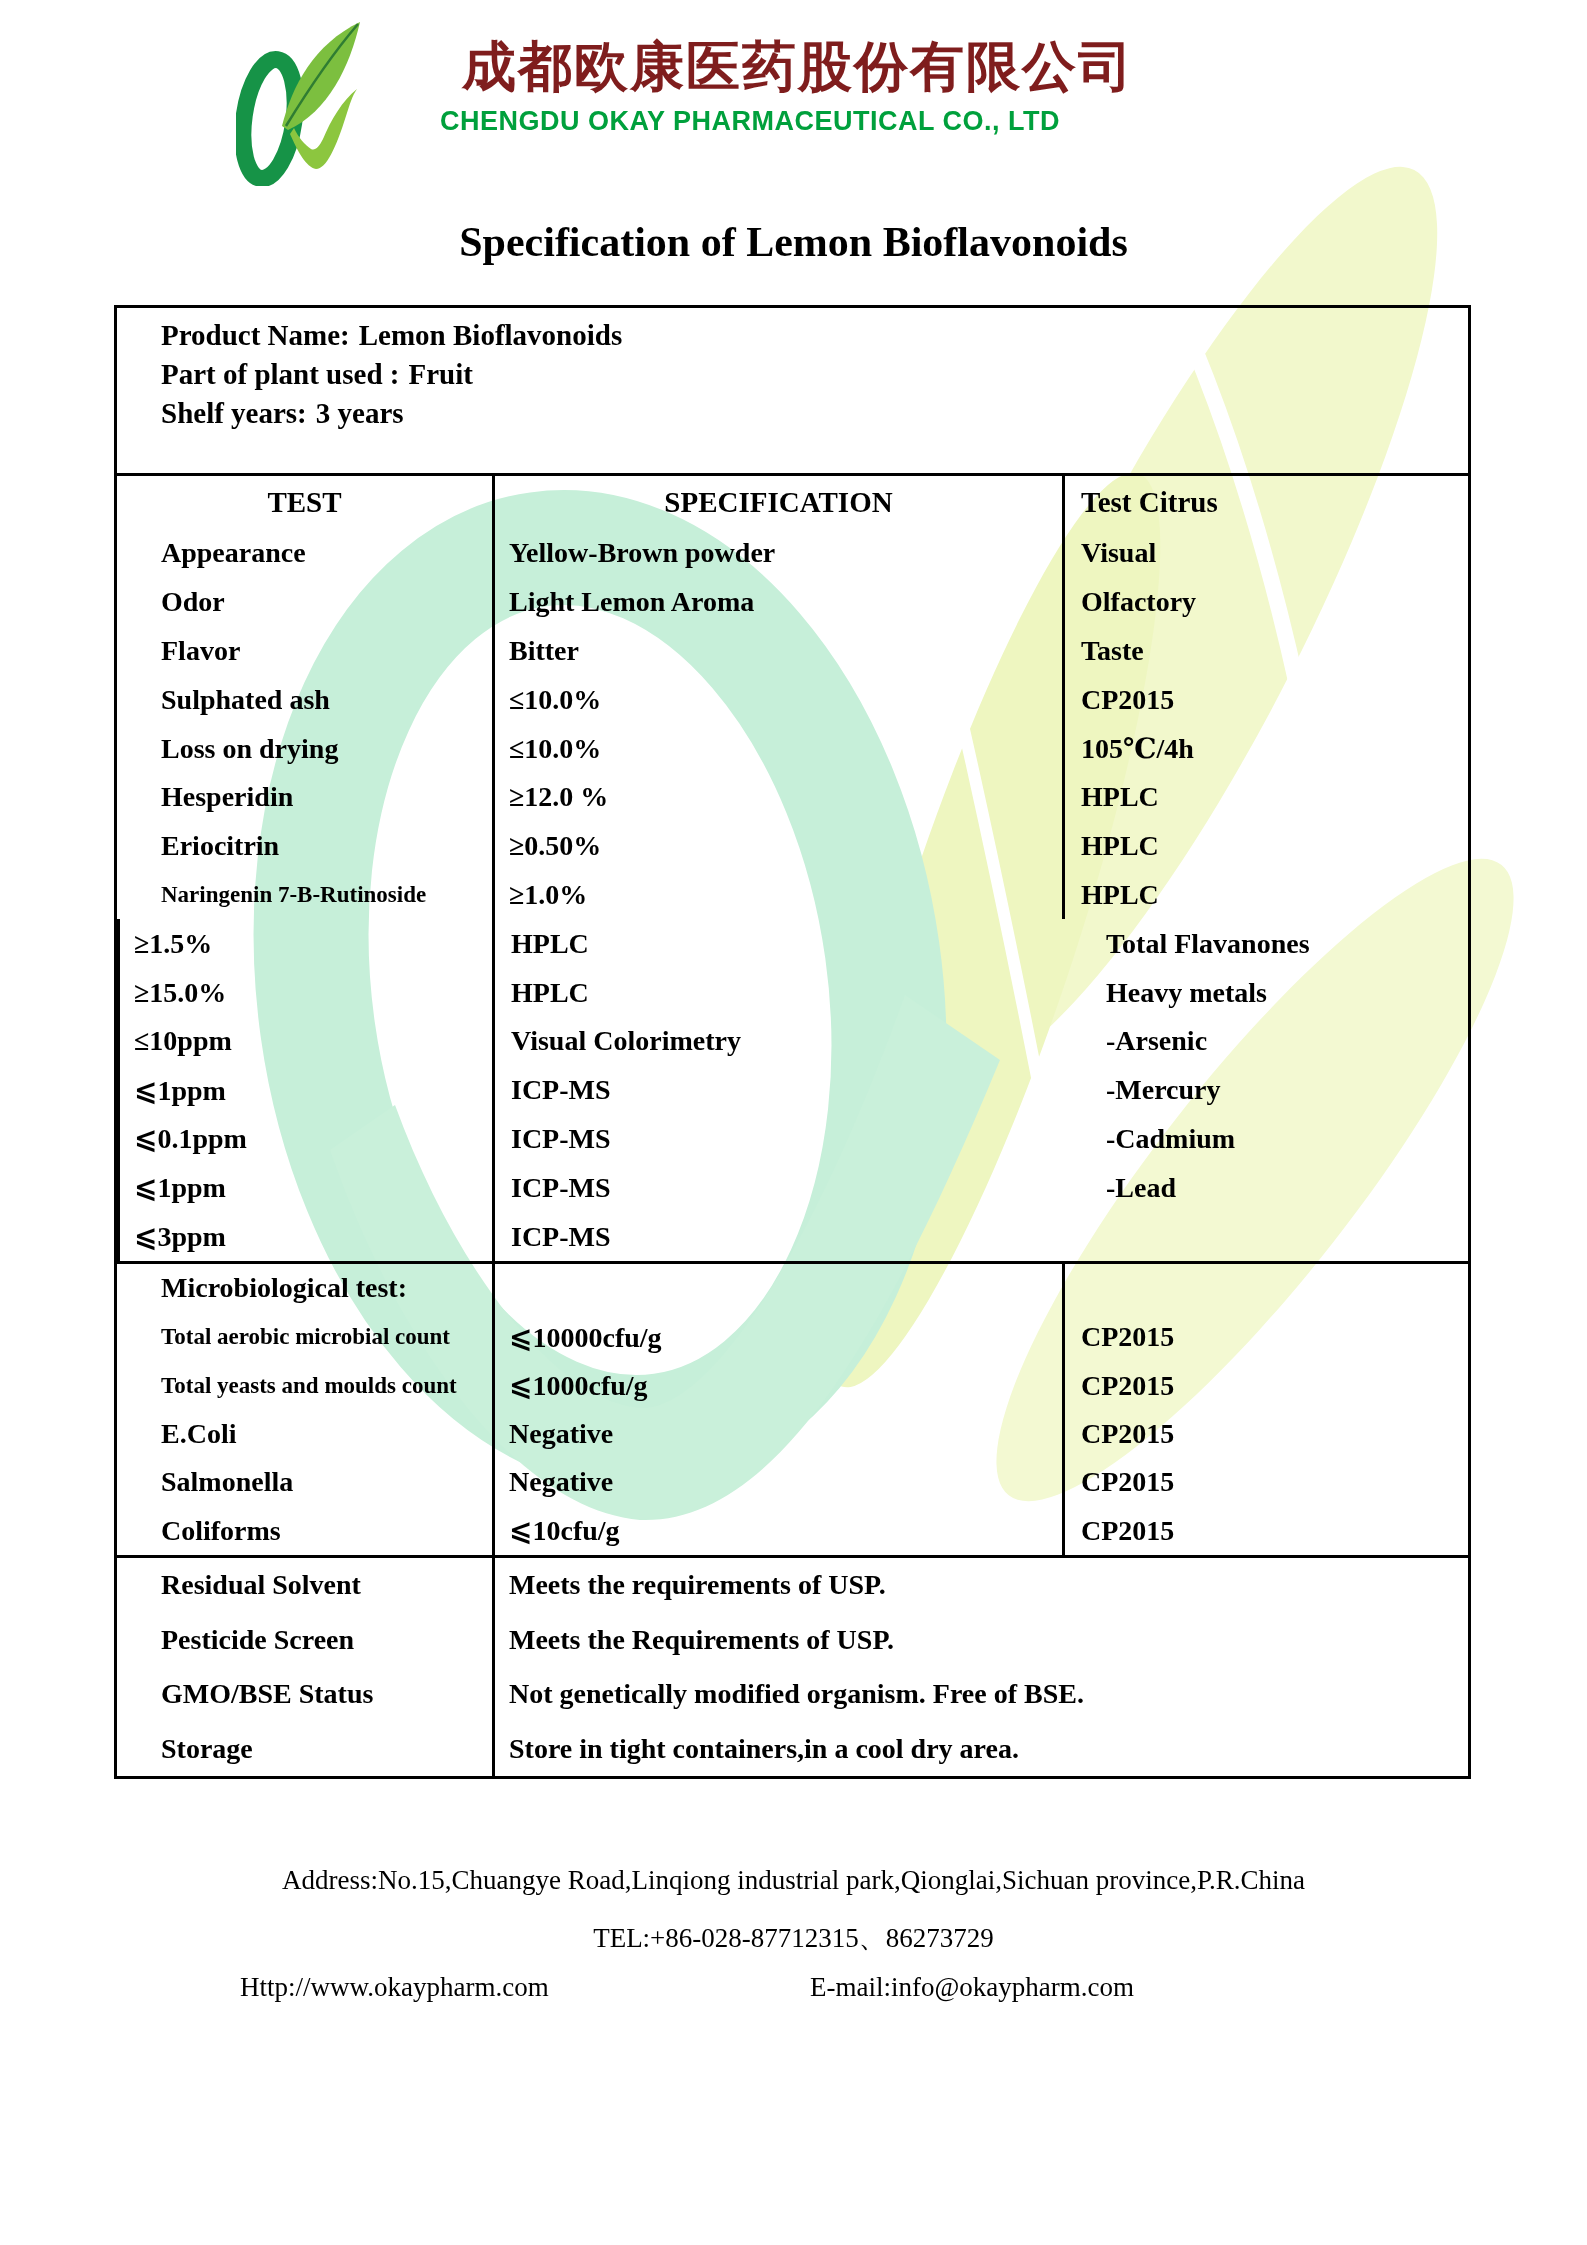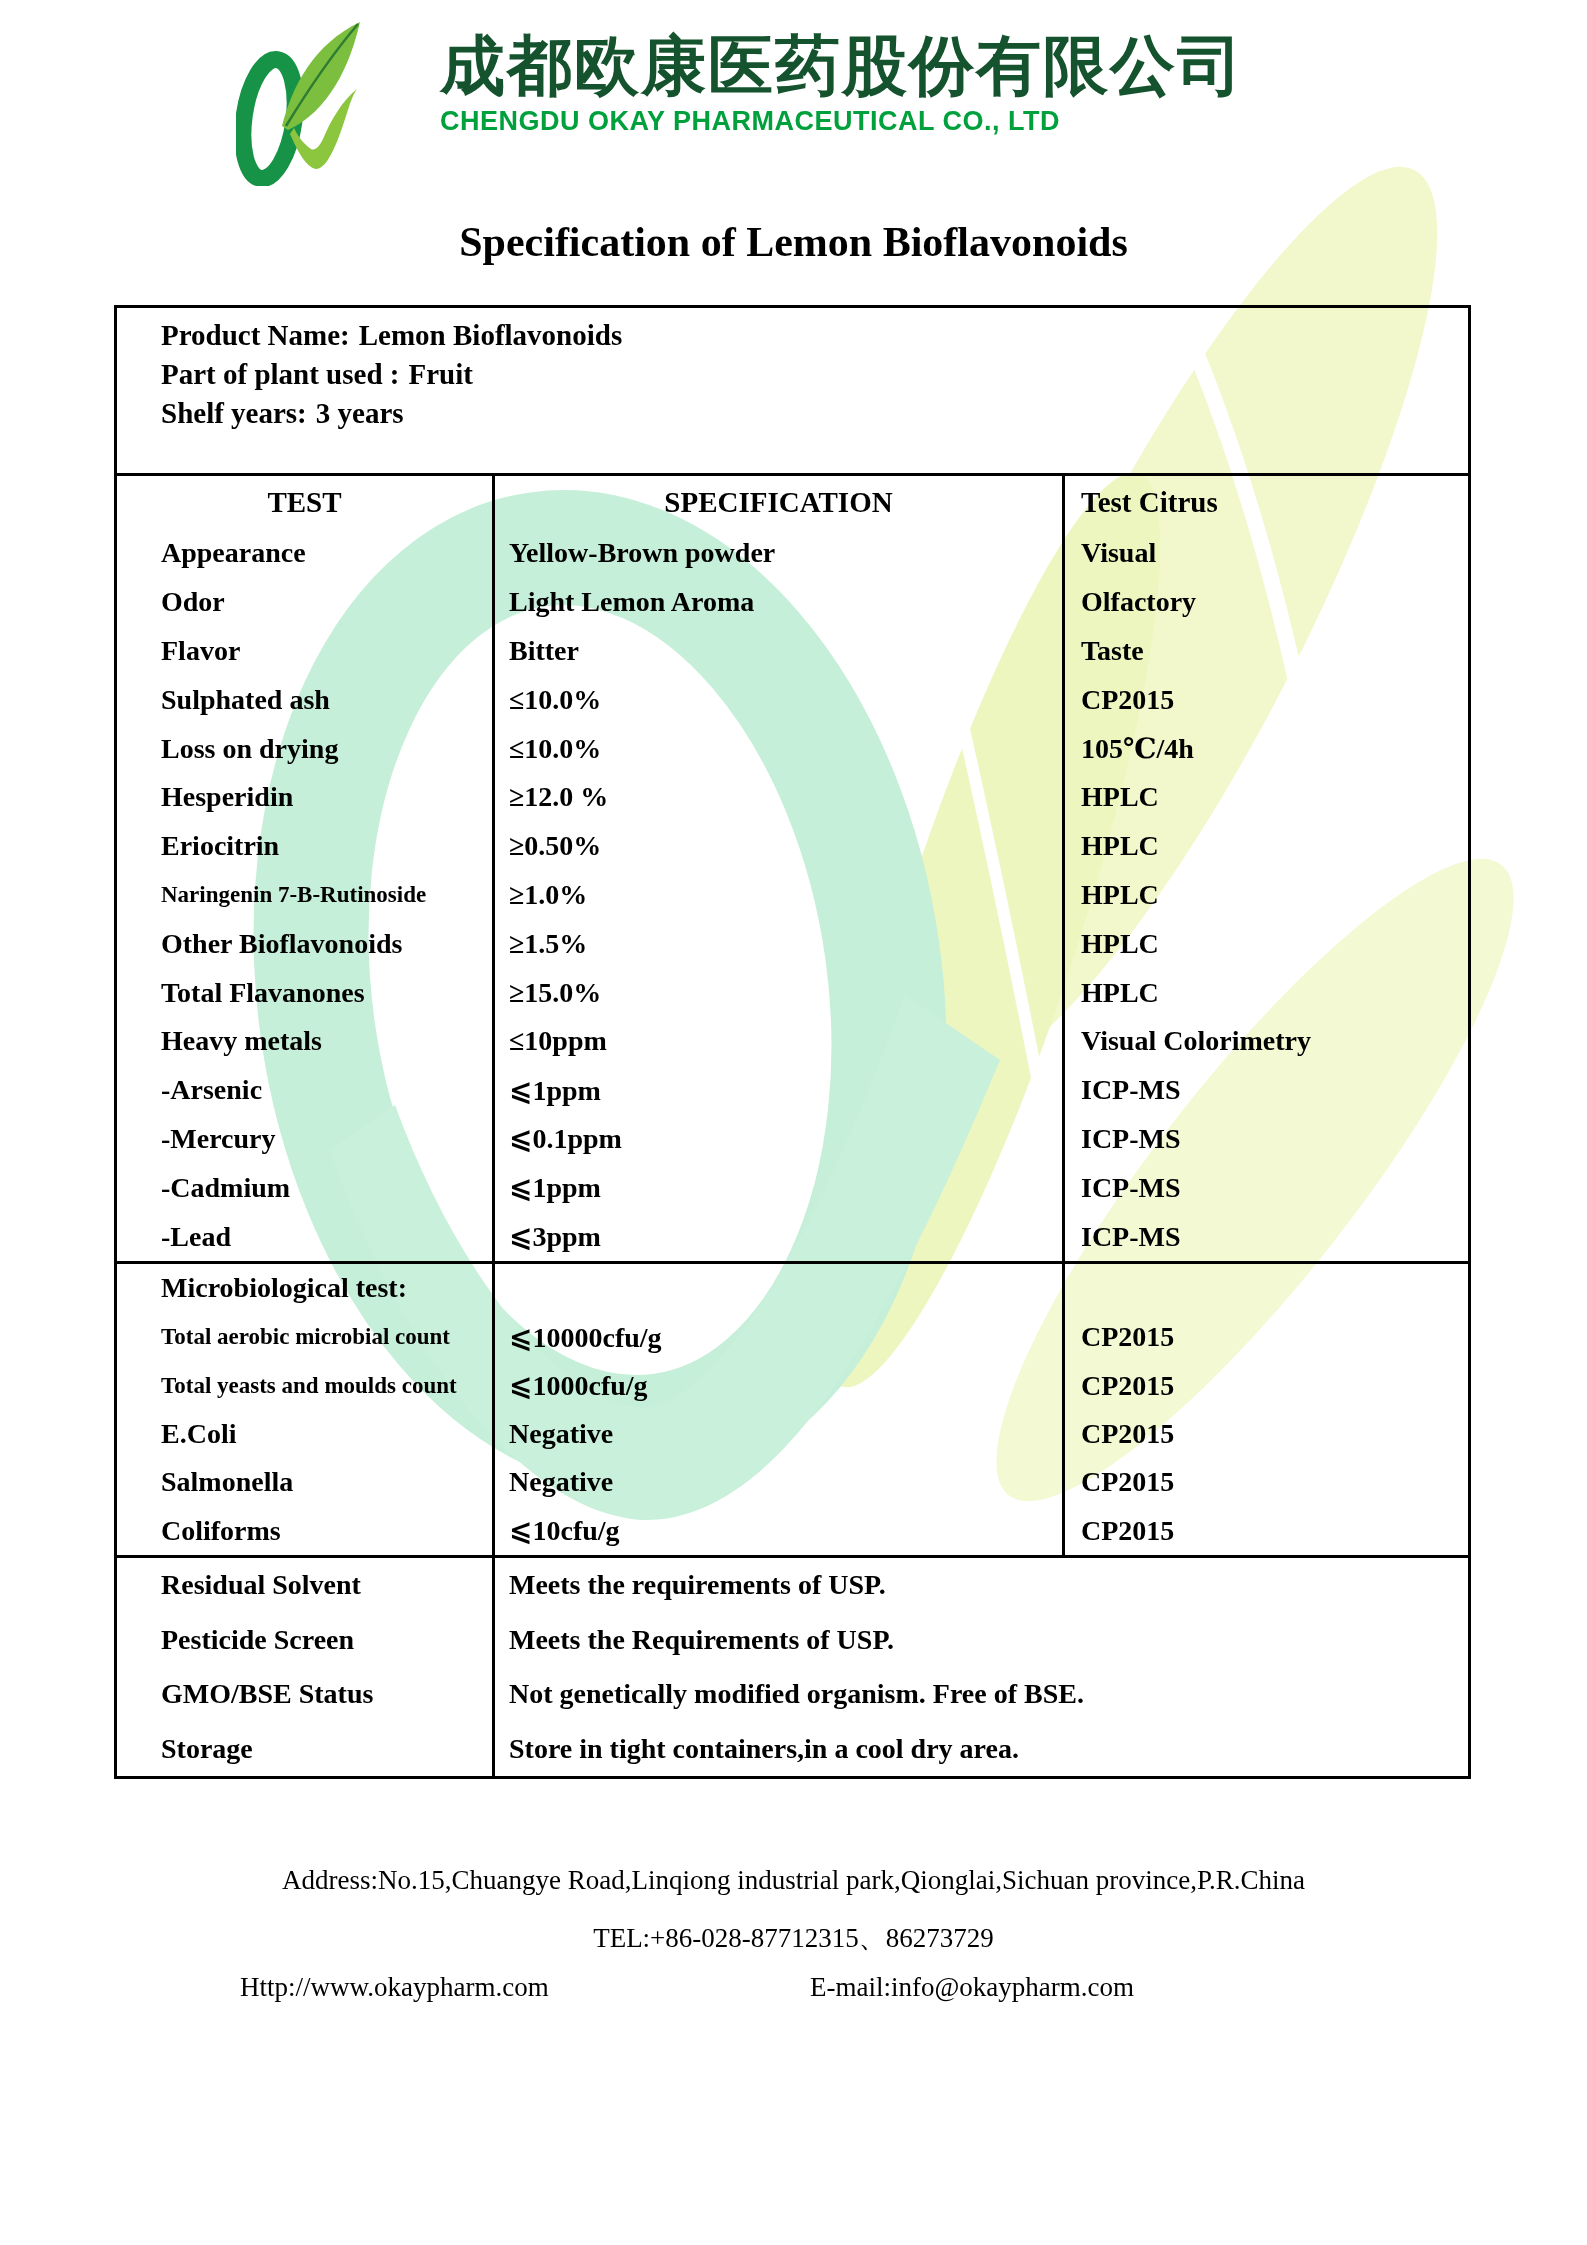--- a/index.html
+++ b/index.html
@@ -12,22 +12,22 @@
     background:#ffffff; overflow:hidden; margin:0 auto;
     font-family:var(--serif); color:#000;
   }
   #watermark{position:absolute;left:0;top:0;z-index:0;}
   .content{position:relative;z-index:1;}
 
   
   #logo{position:absolute;left:236px;top:16px;}
   #company{position:absolute;left:440px;top:36px;}
   #company-cn{
-    font-family:var(--sans); font-weight:bold; font-size:65px; line-height:60px;
-    letter-spacing:2px; color:#14532d; white-space:nowrap;
+    font-family:var(--sans); font-weight:bold; font-size:54px; line-height:60px;
+    letter-spacing:2px; color:#7f1d1d; white-space:nowrap;margin-left:22px;
   }
   #company-en{
     font-family:var(--sans); font-weight:bold; font-size:27px; line-height:30px;
     margin-top:10px; color:#00a03c; white-space:nowrap; letter-spacing:.5px;
   }
   #doc-title{
     position:absolute; left:0; top:218px; width:1587px; text-align:center;
     font-weight:bold; font-size:42px; white-space:nowrap;
   }
 
@@ -150,21 +150,20 @@
         <div class="cell c3">HPLC</div>
 
         <div class="cell c1">Eriocitrin</div>
         <div class="cell c2">≥0.50%</div>
         <div class="cell c3">HPLC</div>
 
         <div class="cell c1 sm">Naringenin 7-B-Rutinoside</div>
         <div class="cell c2">≥1.0%</div>
         <div class="cell c3">HPLC</div>
 
-        <div class="cell c1">Other Bioflavonoids</div>
         <div class="cell c2">≥1.5%</div>
         <div class="cell c3">HPLC</div>
 
         <div class="cell c1">Total Flavanones</div>
         <div class="cell c2">≥15.0%</div>
         <div class="cell c3">HPLC</div>
 
         <div class="cell c1">Heavy metals</div>
         <div class="cell c2">≤10ppm</div>
         <div class="cell c3">Visual Colorimetry</div>

